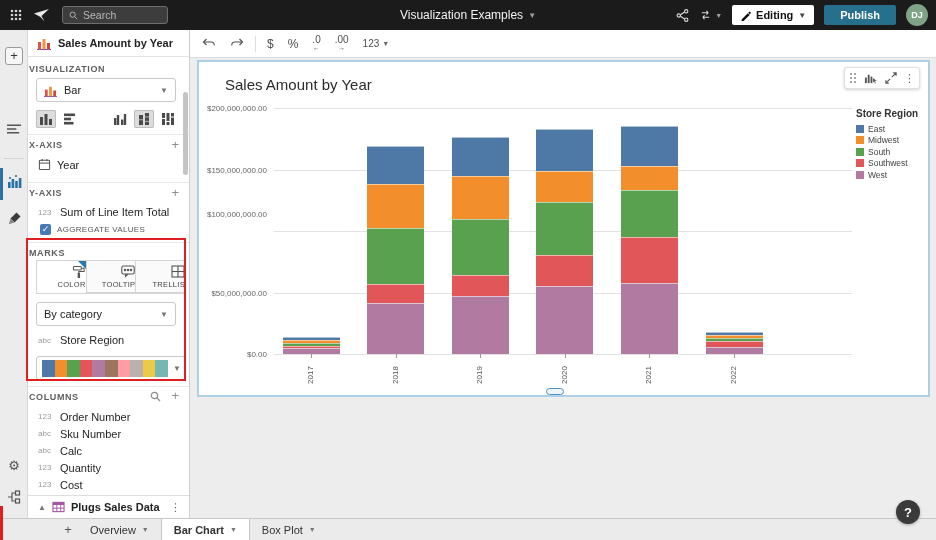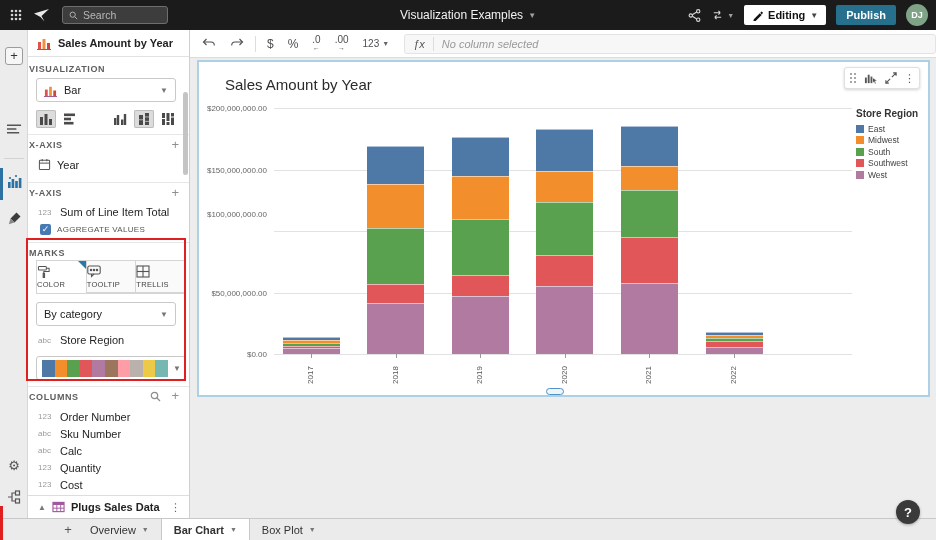--- a/index.html
+++ b/index.html
@@ -11,21 +11,21 @@
   #apps-grid { margin-left:10px; cursor:pointer; }
   #logo { margin-left:11px; }
   #search-box { margin-left:12px; width:106px; height:18px; background:#3d3d3d; border:1px solid #6e6e6e; border-radius:3px; display:flex; align-items:center; padding:0 6px; gap:5px; }
   #search-box span { color:#b9b9b9; font-size:10.5px; }
   #doc-title { position:absolute; left:50%; transform:translateX(-50%); color:#f2f2f2; font-size:12px; display:flex; align-items:center; gap:5px; }
   #doc-title .caret { color:#9f9f9f; font-size:8px; }
   #topbar-right { position:absolute; right:8px; display:flex; align-items:center; gap:10px; }
   .tb-icon { color:#d8d8d8; cursor:pointer; display:flex; align-items:center; }
   #editing-btn { background:#fff; border-radius:2px; height:20px; padding:0 8px; display:flex; align-items:center; gap:5px; font-size:11px; font-weight:bold; color:#111; cursor:pointer; }
   #editing-btn .caret { font-size:8px; color:#444; }
-  #publish-btn { background:#26708e; border-radius:2px; height:20px; padding:0 10px; display:flex; align-items:center; font-size:11px; font-weight:bold; color:#fff; cursor:pointer; }
+  #publish-btn { background:#26708e; border-radius:2px; height:20px; padding:0 16px; display:flex; align-items:center; font-size:11px; font-weight:bold; color:#fff; cursor:pointer; }
   #avatar { width:22px; height:22px; border-radius:50%; background:#7fa387; color:#fff; font-size:9px; font-weight:bold; display:flex; align-items:center; justify-content:center; cursor:pointer; }
 
   
   #formula-bar { position:absolute; left:190px; top:30px; width:746px; height:28px; background:#fff; border-bottom:1px solid #dcdcdc; display:flex; align-items:center; z-index:20; }
   .fb-btn { color:#4e4e4e; font-size:12px; margin:0 7px; cursor:pointer; display:flex; align-items:center; }
   .fb-divider { width:1px; height:16px; background:#dddddd; margin:0 4px; }
   .dec { display:flex; flex-direction:column; align-items:center; line-height:8px; font-size:10px; }
   .dec .arr { font-size:7px; color:#4e4e4e; }
   #num-fmt { font-size:10px; display:flex; gap:3px; align-items:center; }
   #num-fmt .caret { font-size:7px; color:#666; }
@@ -56,21 +56,21 @@
   .viz-ic.sel { background:#dcdcdc; box-shadow:inset 0 0 0 1px #bdbdbd; }
   .field-row { position:absolute; left:10px; display:flex; align-items:center; gap:6px; }
   .field-row .name { font-size:11px; color:#1f1f1f; }
   .type-tag { font-size:8px; color:#9a9a9a; width:16px; }
   .chk-row { position:absolute; left:12px; display:flex; align-items:center; gap:6px; }
   .chk { width:11px; height:11px; background:#4779b3; border-radius:2px; color:#fff; font-size:9px; line-height:11px; text-align:center; cursor:pointer; }
   .chk-row .lbl { font-size:8px; color:#555; letter-spacing:.3px; }
 
   
   #marks-tabs { position:absolute; left:8px; top:230px; width:150px; height:34px; display:flex; border:1px solid #d5d5d5; }
-  .mtab { flex:1; border-right:1px solid #d5d5d5; display:flex; flex-direction:column; align-items:flex-start; justify-content:center; gap:2px; cursor:pointer; position:relative; background:#fff; }
+  .mtab { flex:1; border-right:1px solid #d5d5d5; display:flex; flex-direction:column; align-items:flex-end; justify-content:center; gap:2px; cursor:pointer; position:relative; background:#fff; }
   .mtab:last-child { border-right:none; }
   .mtab .lbl { font-size:7.5px; color:#444; letter-spacing:.3px; }
   .mtab.inactive { background:#fafafa; border-bottom:1px solid #d5d5d5; }
   .mtab.active::after { content:""; position:absolute; top:0; right:0; border-top:8px solid #2779a7; border-left:8px solid transparent; }
 
   #palette-box { position:absolute; left:8px; top:326px; width:150px; height:24px; border:1px solid #c9c9c9; border-radius:3px; display:flex; align-items:center; padding:0 5px; cursor:pointer; }
   #palette-swatches { display:flex; height:17px; flex:1; }
   #palette-swatches span { width:12.6px; height:17px; }
   #palette-box .caret { font-size:8px; color:#777; margin-left:5px; }
 
@@ -210,25 +210,20 @@
       <span class="arr">←</span>
   </span>
   <span class="fb-btn dec">
     <span>.00</span>
       <span class="arr">→</span>
   </span>
   <span class="fb-btn" id="num-fmt">
     <span>123</span>
       <span class="caret">▼</span>
   </span>
-  <div id="fx-box">
-    <span class="fx">ƒx</span>
-    <span class="vline"></span>
-    <span class="ph">No column selected</span>
-  </div>
 </div>
 
 <div id="rail">
   <div id="rail-add">+</div>
   <div class="rail-item" style="top:93px;">
     <svg width="15" height="12" viewBox="0 0 16 12" stroke="#555" stroke-width="1.6">
         <line x1="0" y1="2" x2="15" y2="2"></line>
         <line x1="0" y1="6" x2="10" y2="6"></line>
         <line x1="0" y1="10" x2="13" y2="10"></line>
       </svg>

